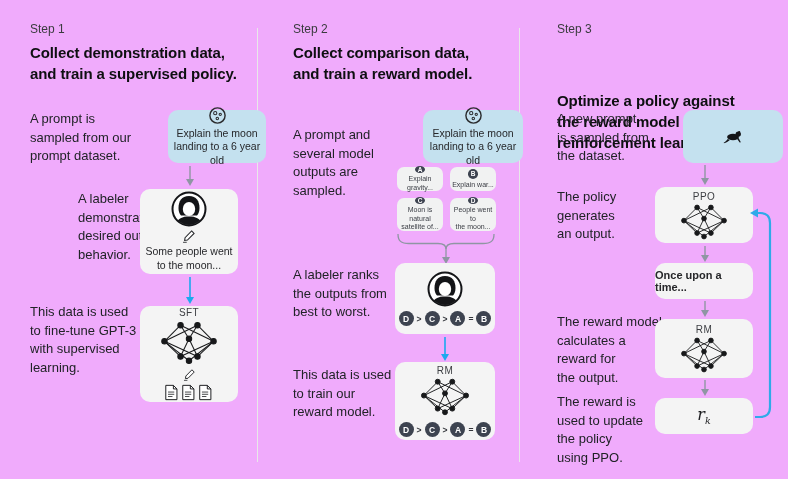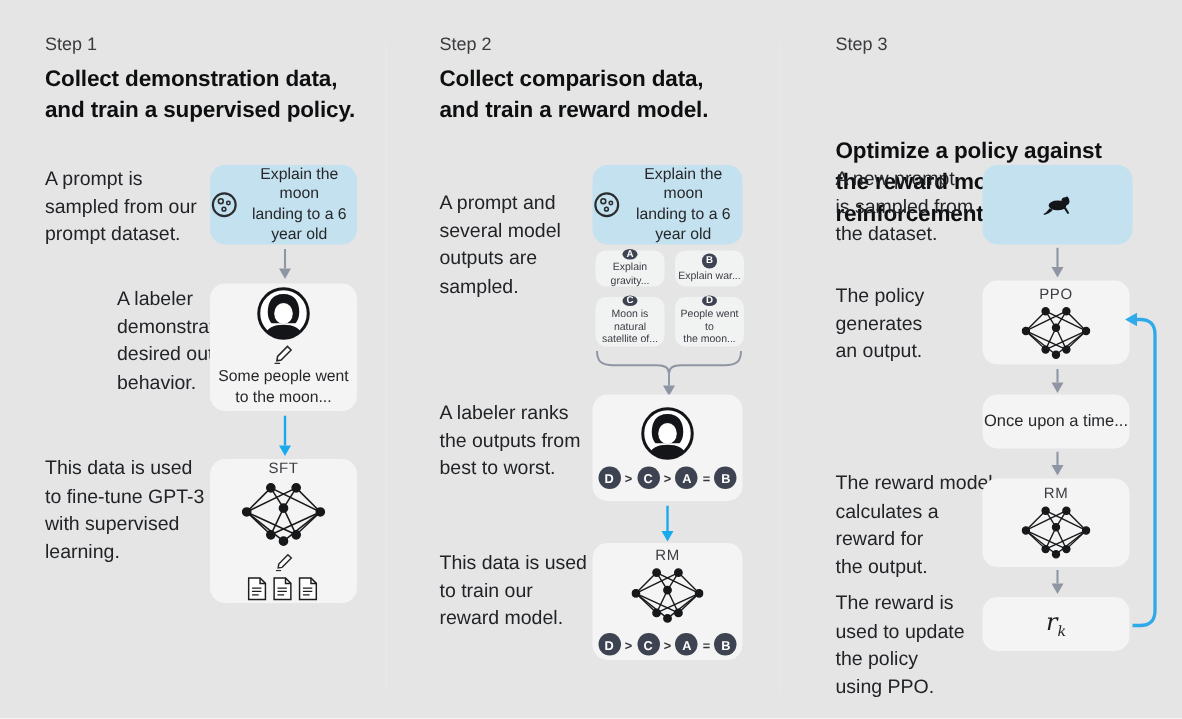--- a/index.html
+++ b/index.html
@@ -1,47 +1,47 @@
 <!DOCTYPE html>
 <html><head>
 <meta charset="utf-8">
 <style>
   * { margin:0; padding:0; box-sizing:border-box; }
   html,body { background:#fff; }
   body { font-family:"Liberation Sans", sans-serif; }
-  #page { position:relative; width:788px; height:479px; background:#e5e5e5; overflow:hidden;padding-left:48px; }
+  #page { position:relative; width:788px; height:479px; background:#f0abfc; overflow:hidden;padding-left:48px; }
 
   .divider { position:absolute; width:1px; top:28px; height:434px; background:#e8e8e8; }
 
   .step-label { position:absolute; font-size:12px; color:#3a3b3e; }
   .heading { position:absolute; font-size:15px; font-weight:bold; color:#0e0f11;
              line-height:21px; white-space:pre-line; letter-spacing:-0.1px; width:225px; }
   .caption { position:absolute; font-size:13px; color:#212327; line-height:18.5px; white-space:pre-line; }
 
   .bluebox { position:absolute; background:#c4e1ef; border-radius:10px;
-             display:flex; flex-direction:row; align-items:center; justify-content:center; gap:2px; }
+             display:flex; flex-direction:column; align-items:center; justify-content:center; gap:2px;margin-left:28px; }
   .panel   { position:absolute; background:#f4f4f4; border-radius:10px;
              display:flex; flex-direction:column; align-items:center; justify-content:center; }
   .box-text { font-size:10.5px; line-height:13.5px; color:#26272a; white-space:pre-line; text-align:center; }
   .model-label { font-size:10px; color:#3c3e42; letter-spacing:0.4px; }
 
   .minibox { position:absolute; background:#f1f2f2; border-radius:7px;
              display:flex; flex-direction:column; align-items:center; justify-content:center; gap:2px; padding:2px; }
   .minicircle { width:10px; height:10px; border-radius:50%; background:#3d4350; color:#fff;
                 font-size:6.5px; font-weight:bold; display:flex; align-items:center; justify-content:center; }
   .mini-label { font-size:7px; line-height:8.5px; color:#3a3d44; white-space:pre-line; text-align:center; }
 
   .ranking { display:flex; align-items:center; justify-content:center; gap:2px; margin-top:4px; }
   .badge { width:15px; height:15px; border-radius:50%; background:#3d4350; color:#fff;
            font-size:8.5px; font-weight:bold; display:flex; align-items:center; justify-content:center; }
   .rsep { font-size:8.5px; font-weight:bold; color:#34363c; padding:0 1px; }
 
   .arr { position:absolute; }
   .pencil { line-height:0; }
-  .once-text { font-size:11px; color:#26272a; }
+  .once-text { font-size:11px; color:#26272a;font-weight:bold; }
   .rk { font-family:"DejaVu Serif", serif; font-style:italic; font-size:16px; color:#1c1d20; }
   .rk sub { font-size:9.5px; }
   svg { display:block; }
 </style>
 </head>
 <body>
 
 <div id="page">
 
   <div class="divider" style="left:257px;"></div>

